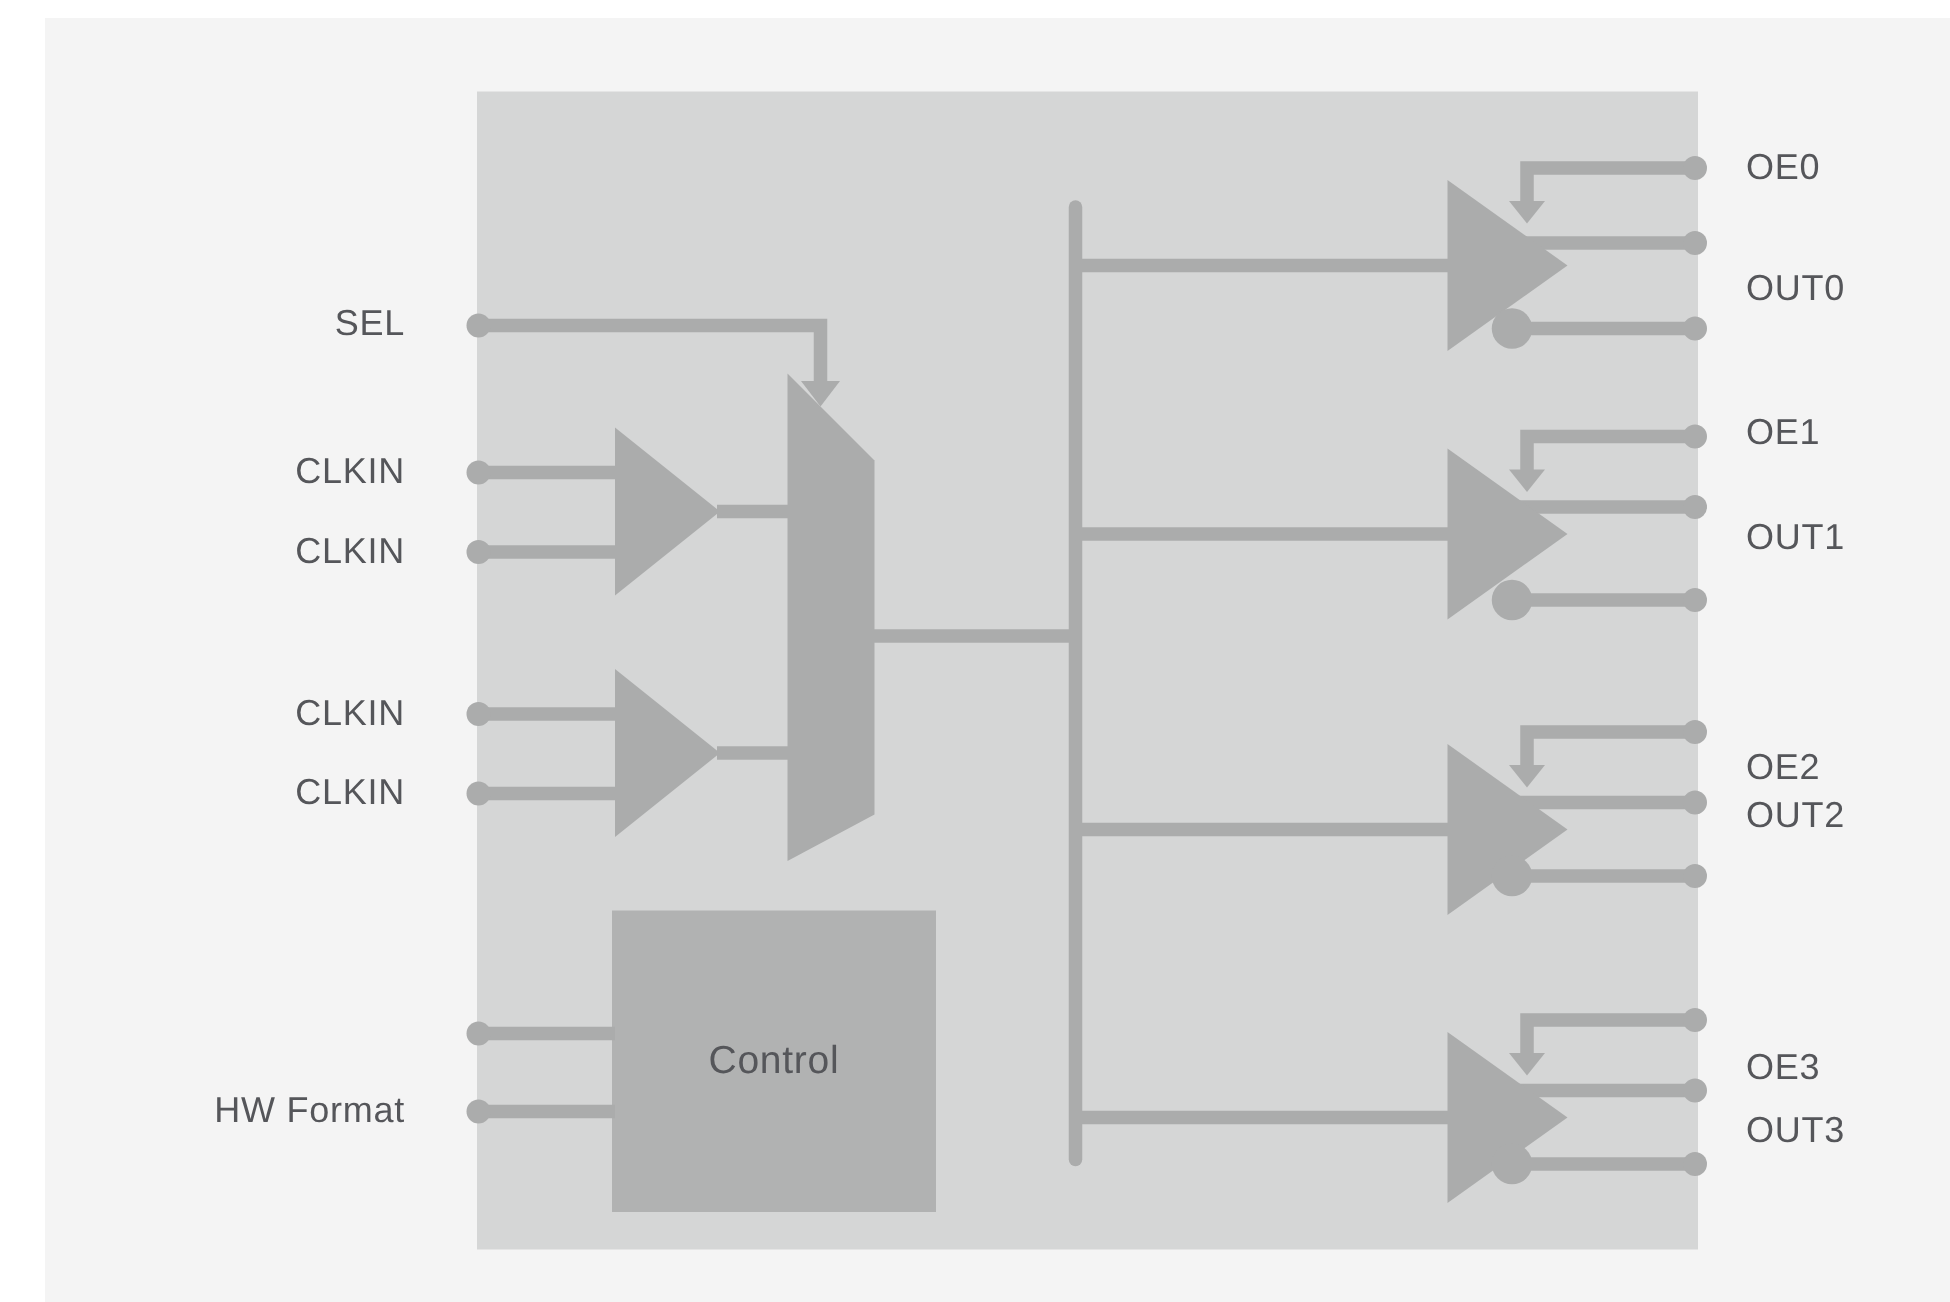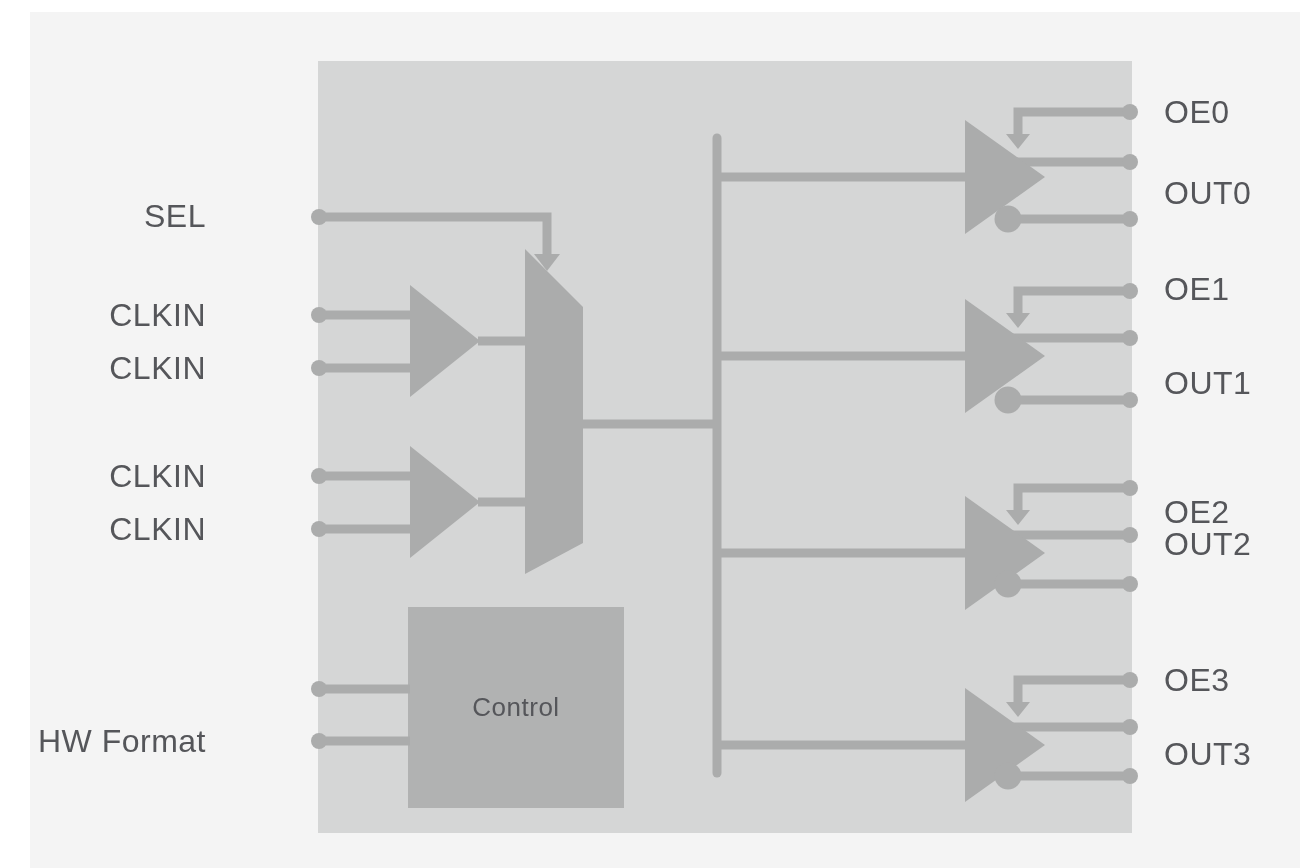--- a/index.html
+++ b/index.html
@@ -5,24 +5,24 @@
   html,body{margin:0;padding:0;}
   body{width:1300px;height:868px;overflow:hidden;font-family:"Liberation Sans",sans-serif;}
   .page{position:relative;width:1300px;height:868px;background:var(--page-bg,#fff);}
   .panel{position:absolute;left:30px;top:12px;right:0;bottom:0;background:var(--canvas-bg,#f4f4f4);}
   svg{position:absolute;left:0;top:0;}
   .chip{fill:var(--chip-bg,#d5d6d6);}
   .wire{stroke:var(--shape,#abacac);stroke-width:9;fill:none;}
   .wire-round{stroke:var(--shape,#abacac);stroke-width:9;fill:none;stroke-linecap:round;}
   .shape{fill:var(--shape,#abacac);}
   .ctrl{fill:var(--control-bg,#b1b2b2);}
-  .label{position:absolute;font-size:32px;letter-spacing:.5px;color:var(--label-text,#55565a);
+  .label{position:absolute;font-size:24px;letter-spacing:.5px;color:var(--label-text,#55565a);
          line-height:30px;white-space:nowrap;transform:translateY(-50%);}
   .label.r{left:1134px;}
-  .label.l{right:1094px;}
+  .label.l{right:1030px;}
   .ctrl-label{position:absolute;left:378px;width:216px;top:695px;text-align:center;
               font-size:26px;letter-spacing:.5px;color:var(--label-text,#55565a);transform:translateY(-50%);}
 </style>
 </head>
 <body>
 
 <div class="page">
   <div class="panel">
 
     <svg width="1300" height="868" viewBox="0 0 1300 868">
@@ -124,22 +124,22 @@
     <div class="label l" style="top:204px">SEL</div>
     <div class="label l" style="top:303px">CLKIN</div>
     <div class="label l" style="top:356px">CLKIN</div>
     <div class="label l" style="top:464px">CLKIN</div>
     <div class="label l" style="top:517px">CLKIN</div>
     <div class="label l" style="top:729px">HW Format</div>
 
     <div class="label r" style="top:100px">OE0</div>
     <div class="label r" style="top:181px">OUT0</div>
     <div class="label r" style="top:277px">OE1</div>
-    <div class="label r" style="top:371px">OUT1</div>
+    <div class="label r" style="top:347px">OUT1</div>
     <div class="label r" style="top:500px">OE2</div>
     <div class="label r" style="top:532px">OUT2</div>
-    <div class="label r" style="top:668px">OE3</div>
+    <div class="label r" style="top:700px">OE3</div>
     <div class="label r" style="top:742px">OUT3</div>
 
     <div class="ctrl-label">Control</div>
 
   </div>
 </div>
 
 </body></html>

